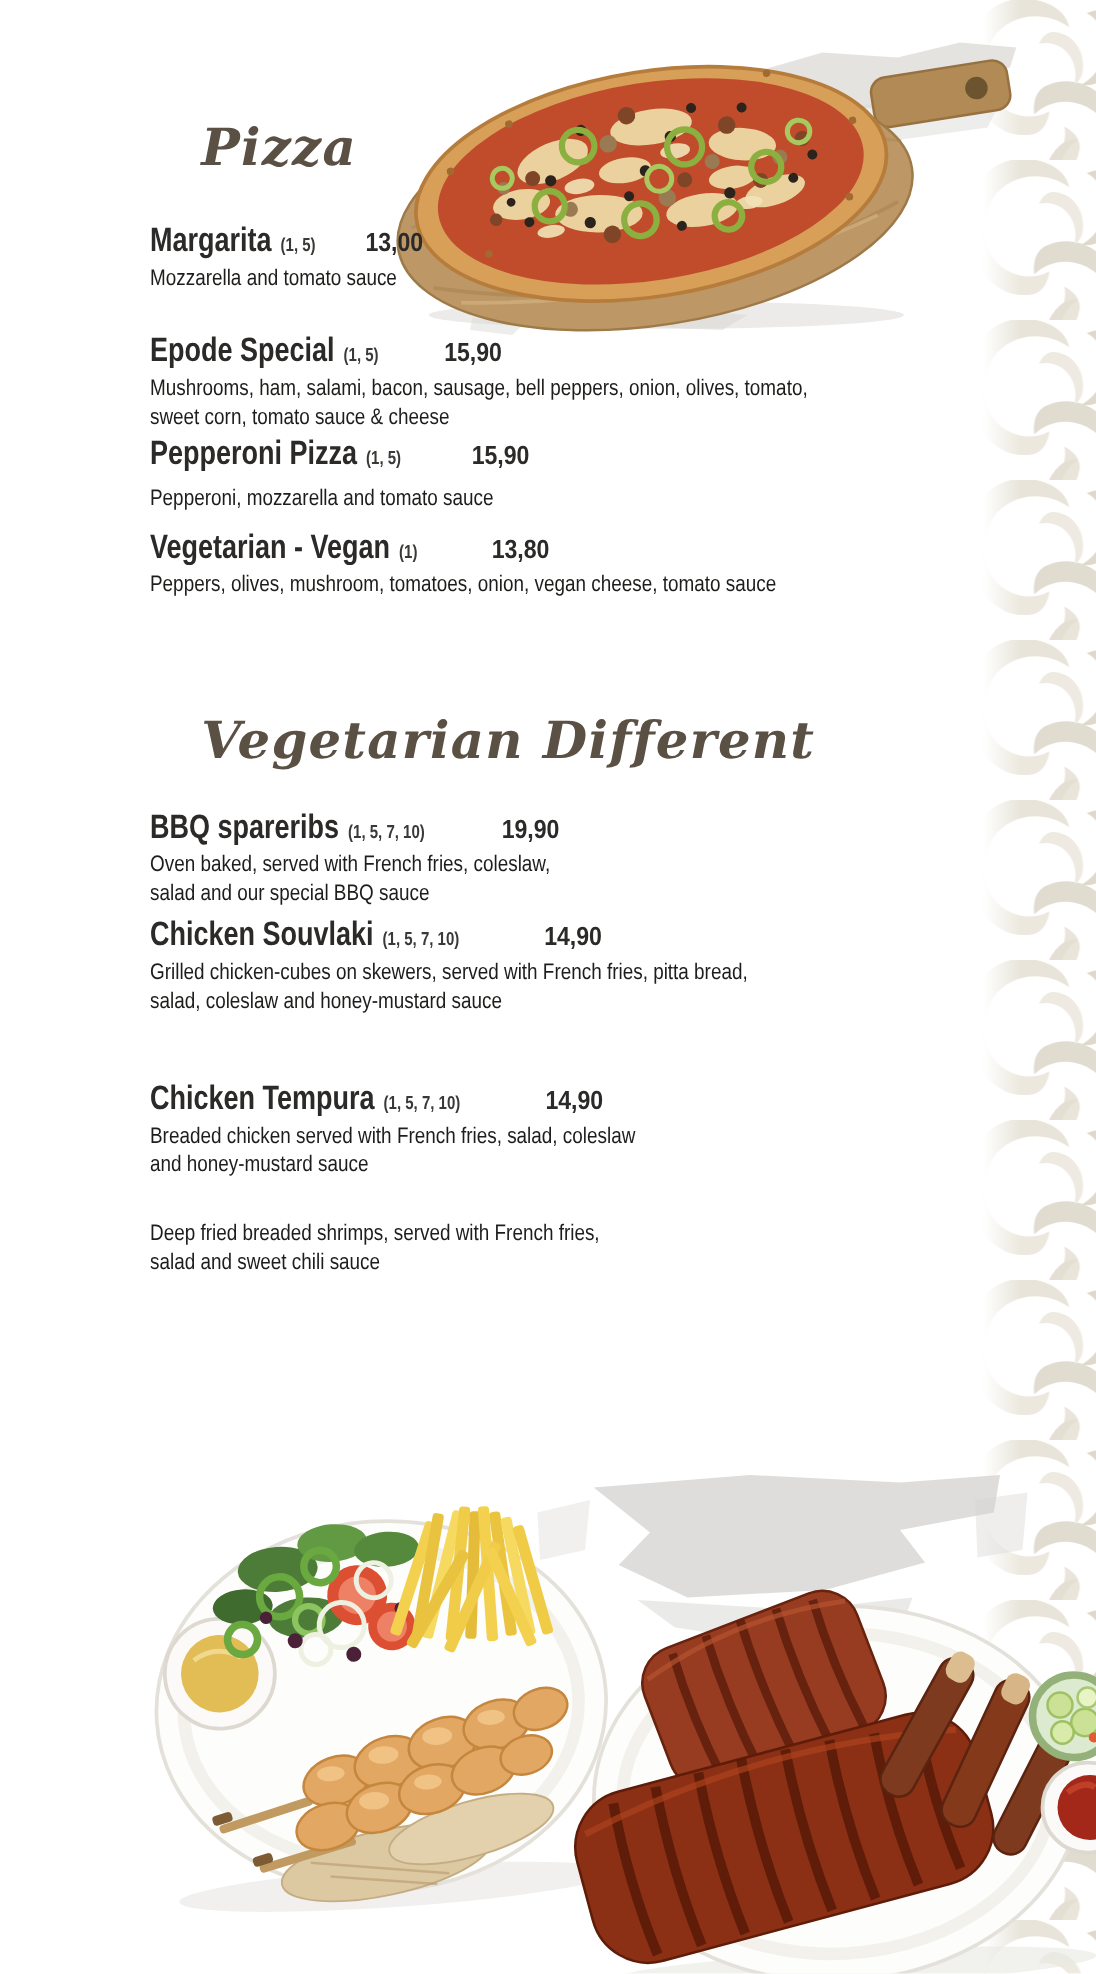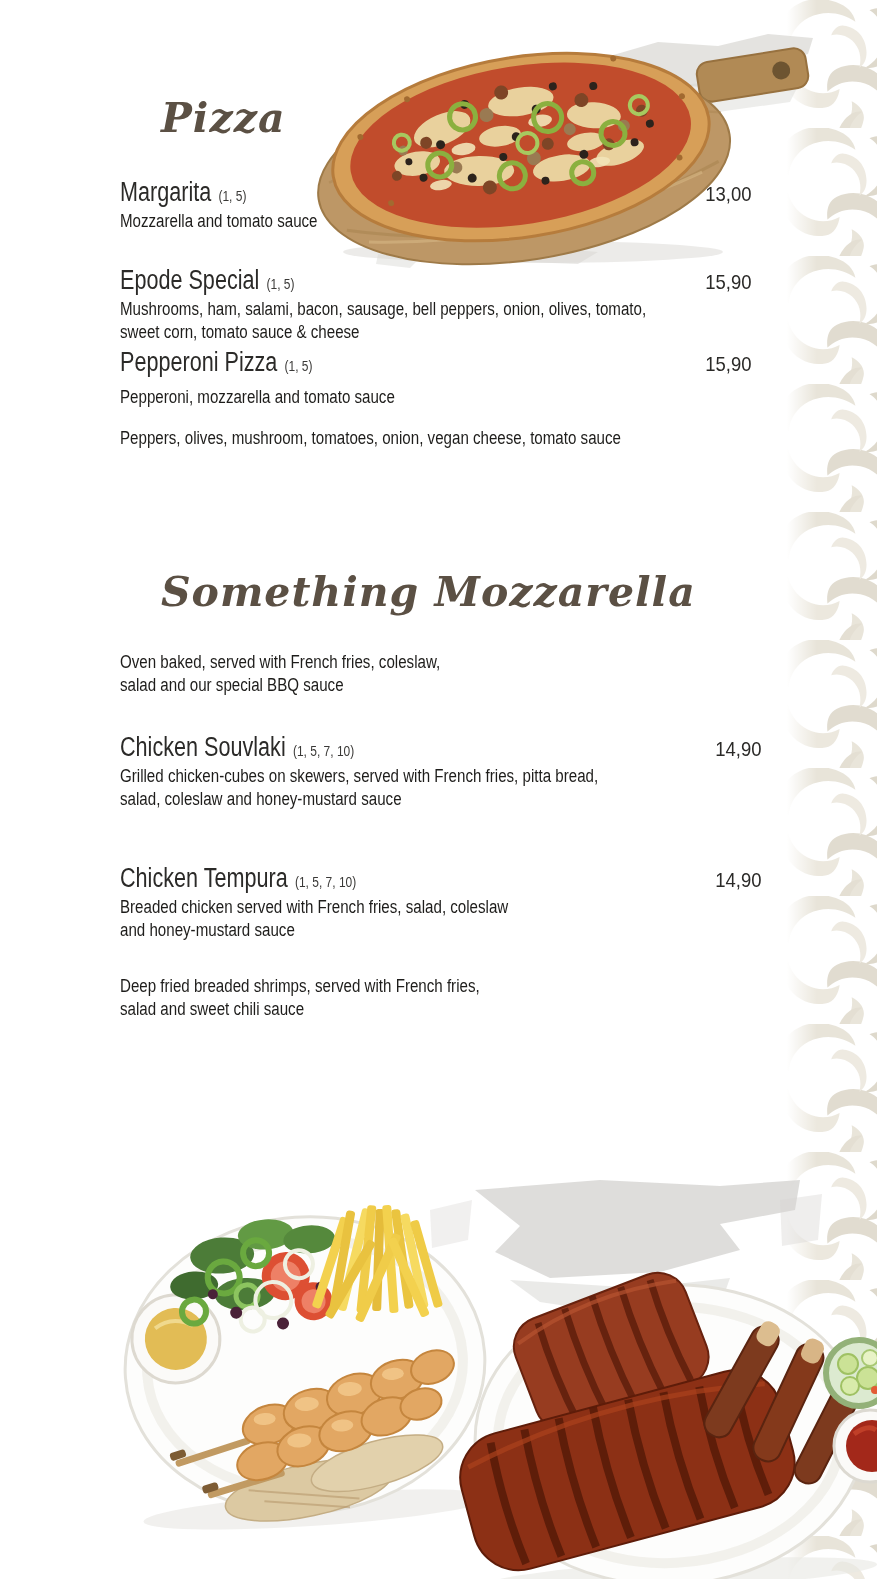--- a/index.html
+++ b/index.html
@@ -11,21 +11,21 @@
         background:linear-gradient(to right,#ffffff,rgba(255,255,255,0));}
   
   .art{position:absolute;z-index:2;}
   
   .heading{position:absolute;left:118px;z-index:3;
         font-family:"DejaVu Serif",serif;font-style:italic;font-weight:bold;
         color:#5b5044;letter-spacing:1px;font-size:41px;line-height:1;margin-left:43px;}
   .item{position:absolute;left:120px;z-index:3;}
   .w1{width:632px}
   .w2{width:642px}
-  .row{display:flex;justify-content:space-between;align-items:baseline;}
+  .row{display:flex;justify-content:flex-start;align-items:baseline;font-weight:bold;}
   .nmwrap{transform:scaleX(0.80);transform-origin:0 100%;white-space:nowrap;line-height:25px;}
   .nm{font-size:27px;color:#2b2a28;}
   .alg{font-size:15px;color:#3a3937;margin-left:9px;}
   .pr{font-size:21px;color:#2b2a28;transform:scaleX(0.88);transform-origin:100% 100%;}
   .desc{font-size:18px;line-height:23px;color:#1e1d1b;white-space:pre;margin-top:2px;
         transform:scaleX(0.84);transform-origin:0 0;width:760px;}
 </style>
 </head>
 <body>
 
@@ -320,26 +320,34 @@
 
   <div class="item w1" style="top:350px">
     <div class="row">
       <div class="nmwrap"><span class="nm">Pepperoni Pizza</span><span class="alg">(1, 5)</span></div>
       <div class="pr">15,90</div>
     </div>
     <div class="desc" style="margin-top:8px">Pepperoni, mozzarella and tomato sauce</div>
   </div>
 
   <div class="item w1" style="top:425px">
+    <div class="row">
+      <div class="nmwrap"><span class="nm">Vegetarian - Vegan</span><span class="alg">(1)</span></div>
+      <div class="pr">13,80</div>
+    </div>
     <div class="desc">Peppers, olives, mushroom, tomatoes, onion, vegan cheese, tomato sauce</div>
   </div>
 
-  <div class="heading" style="top:572px">Something Mozzarella</div>
+  <div class="heading" style="top:572px">Vegetarian Different</div>
 
   <div class="item w2" style="top:649px">
+    <div class="row">
+      <div class="nmwrap"><span class="nm">BBQ spareribs</span><span class="alg">(1, 5, 7, 10)</span></div>
+      <div class="pr">19,90</div>
+    </div>
     <div class="desc">Oven baked, served with French fries, coleslaw,
 salad and our special BBQ sauce</div>
   </div>
 
   <div class="item w2" style="top:735px">
     <div class="row">
       <div class="nmwrap"><span class="nm">Chicken Souvlaki</span><span class="alg">(1, 5, 7, 10)</span></div>
       <div class="pr">14,90</div>
     </div>
     <div class="desc">Grilled chicken-cubes on skewers, served with French fries, pitta bread,

